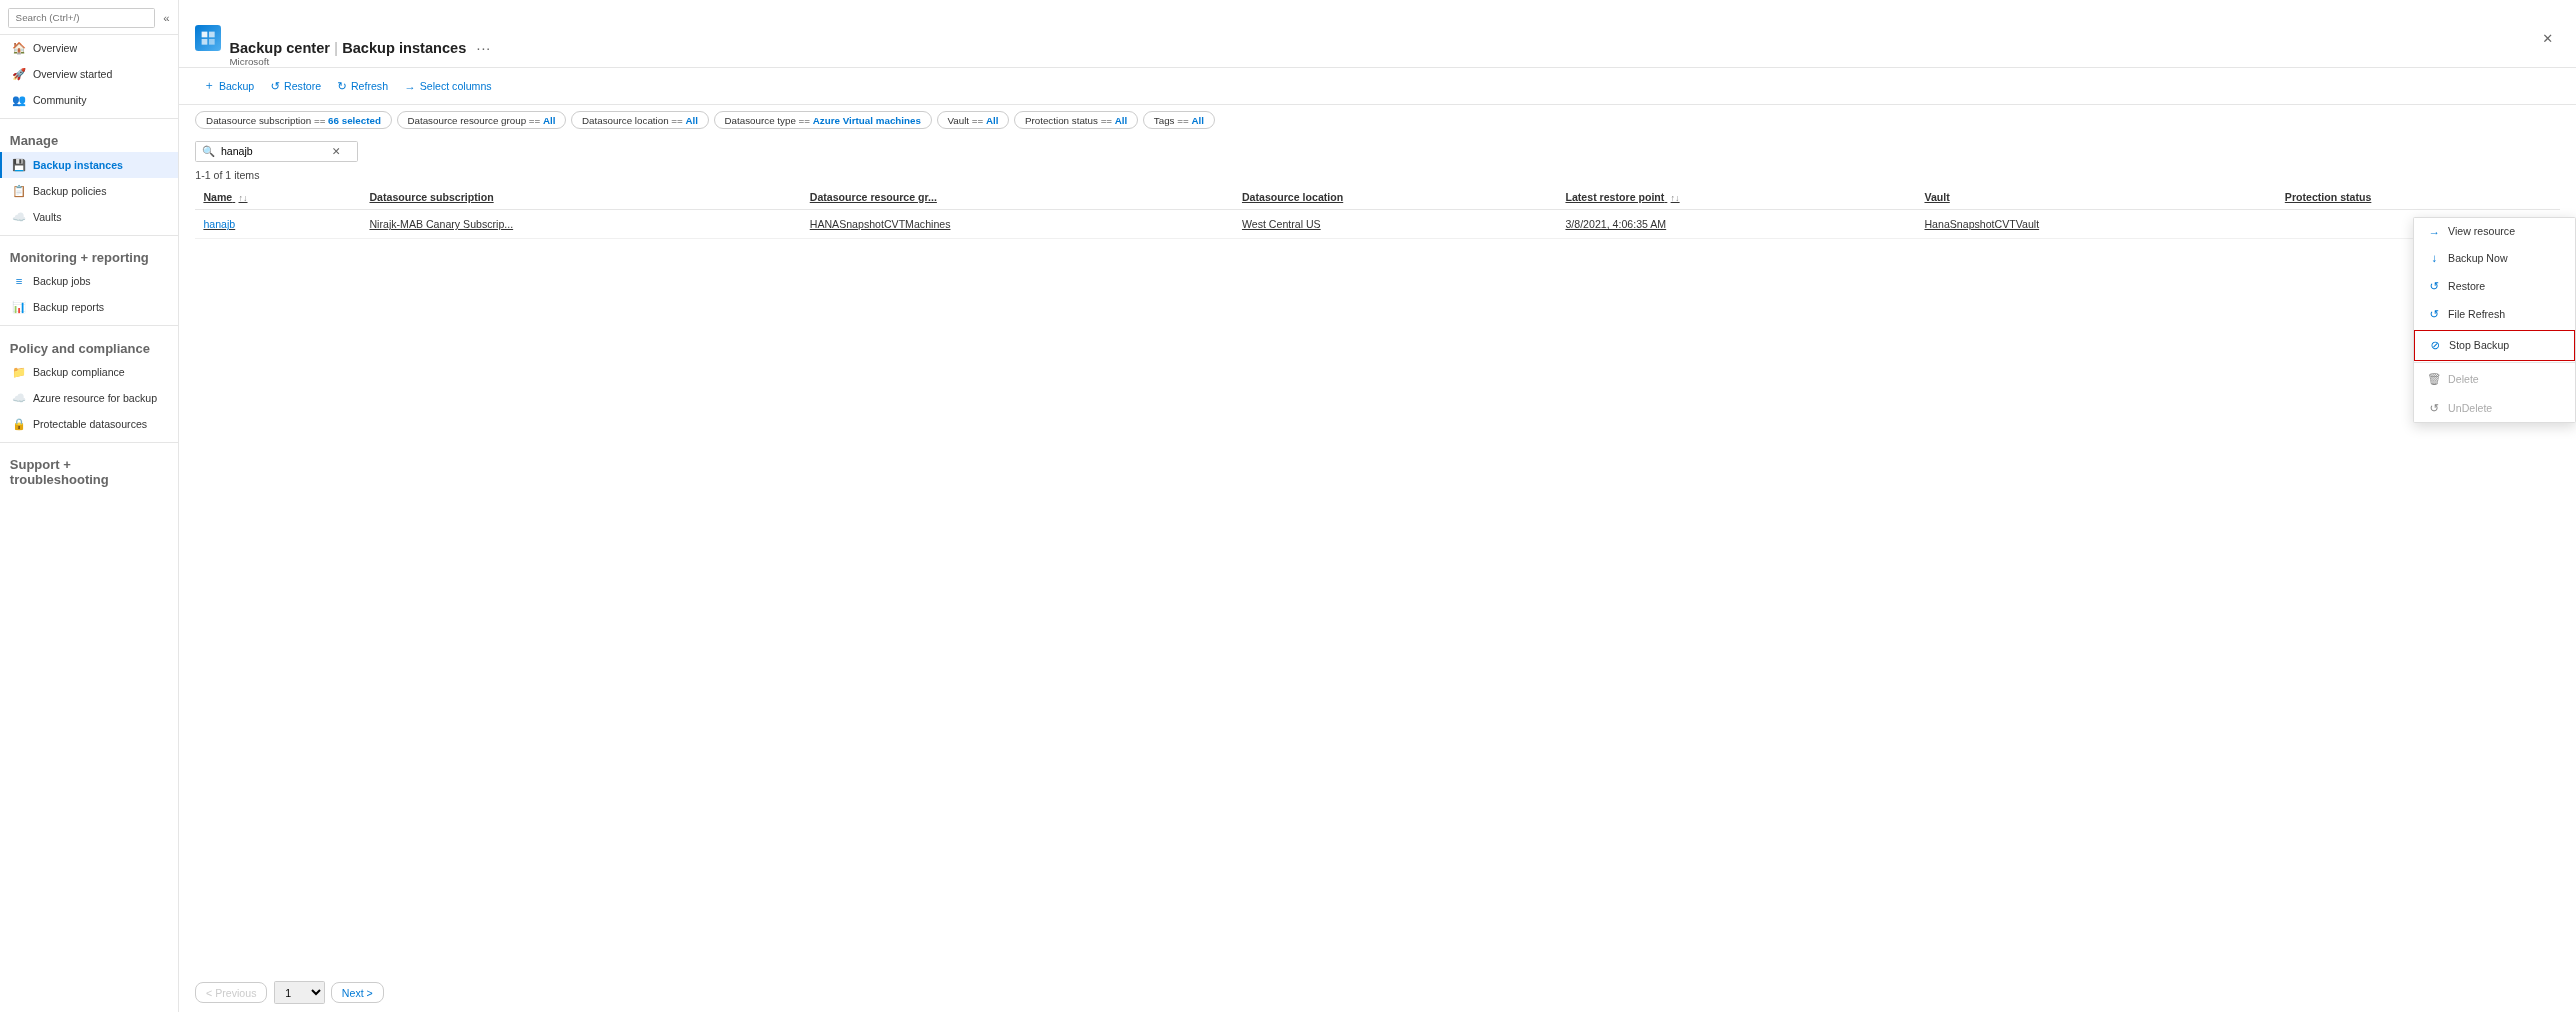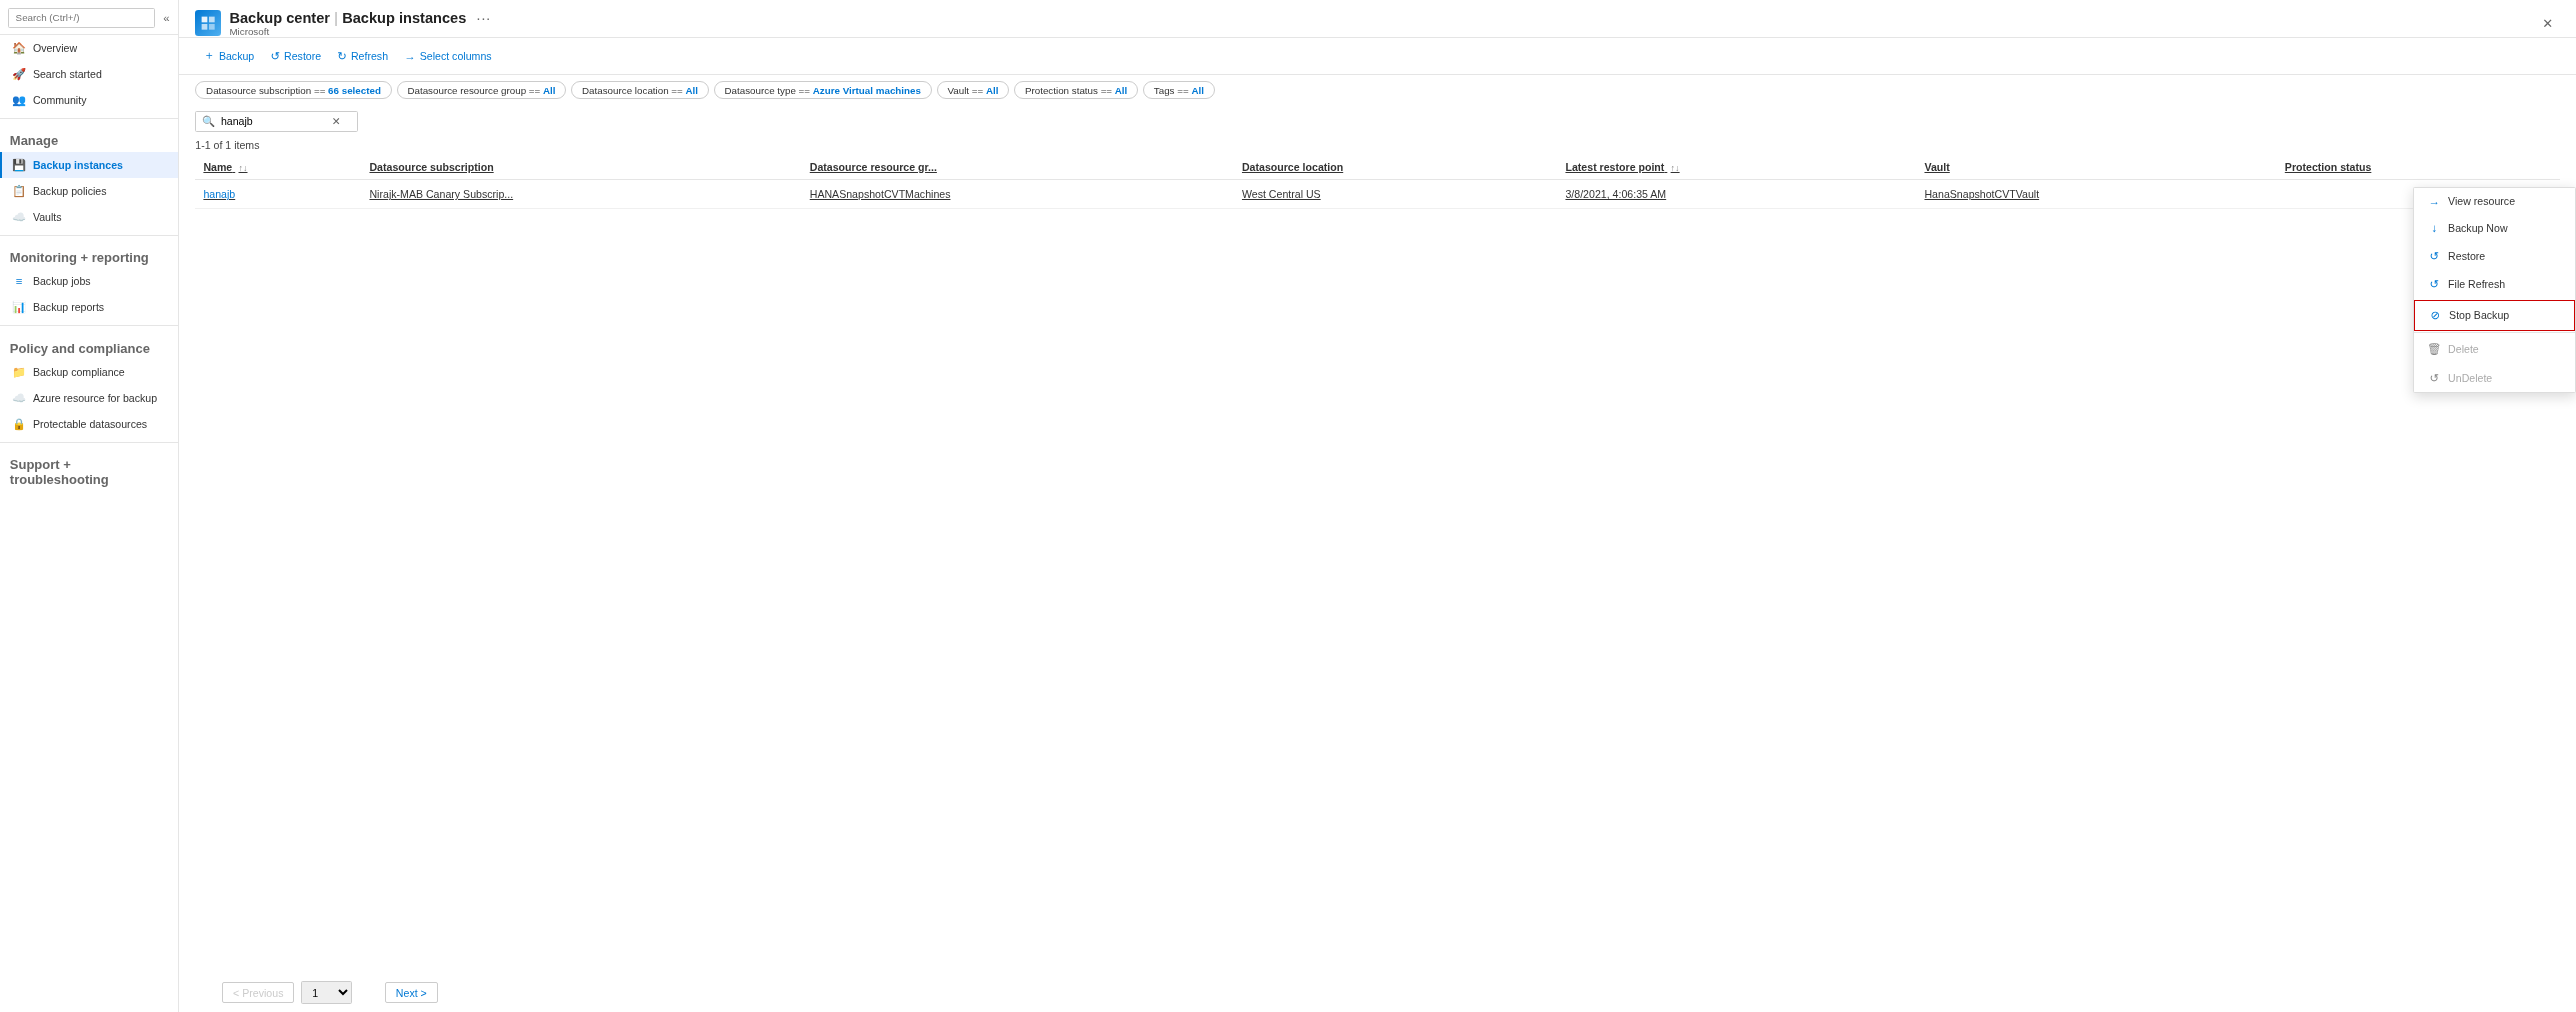--- a/index.html
+++ b/index.html
@@ -251,22 +251,21 @@
       gap: 6.5px;
       padding: 8.1px 16.3px;
     }
     .pagination-btn {
       border: 0.8px solid #ccc;
       background: #fff;
       padding: 3.3px 9.8px;
       cursor: pointer;
       font-size: 10.6px;
       color: #0078d4;
-      border-radius: 2px;
-      margin-left: 27px;
+      border-radius: 8px;
     }
     .pagination-btn:disabled { color: #ccc; cursor: default; }
     .pagination-select {
       border: 0.8px solid #ccc;
       border-radius: 1.6px;
       padding: 3.3px 16.3px 3.3px 6.5px;
       font-size: 10.6px;
       cursor: pointer;
     }
 
@@ -318,21 +317,21 @@
     <input type="text" placeholder="Search (Ctrl+/)" style="">
     <button class="sidebar-collapse-btn">«</button>
   </div>
 
   <div class="sidebar-nav-item">
     <span class="sidebar-nav-icon">🏠</span>
     <span>Overview</span>
   </div>
   <div class="sidebar-nav-item">
     <span class="sidebar-nav-icon">🚀</span>
-    <span>Search started</span>
+    <span>Overview started</span>
   </div>
   <div class="sidebar-nav-item">
     <span class="sidebar-nav-icon">👥</span>
     <span>Community</span>
   </div>
 
   <div class="sidebar-divider"></div>
   <div class="sidebar-section-label">Manage</div>
 
   <div class="sidebar-nav-item active">
@@ -385,21 +384,21 @@
   <div class="page-header">
     <div style="width:26px;height:26px;background:linear-gradient(135deg,#0078d4,#50b0f0);border-radius:3.3px;display:flex;align-items:center;justify-content:center;">
       <svg width="16.3" height="16.3" viewBox="0 0 20 20">
         <rect x="2" y="2" width="7" height="7" fill="#fff" opacity="0.9"></rect>
         <rect x="11" y="2" width="7" height="7" fill="#fff" opacity="0.7"></rect>
         <rect x="2" y="11" width="7" height="7" fill="#fff" opacity="0.7"></rect>
         <rect x="11" y="11" width="7" height="7" fill="#fff" opacity="0.5"></rect>
       </svg>
     </div>
     <div>
-      <div style="display:flex;align-items:center;gap:6.5px;">
+      <div style="display:flex;align-items:center;gap:6.5px;margin-top:30px;">
         <span class="page-header-title">
           <span>Backup center</span>
           <span style="color:#ccc;"> | </span>
           <span>Backup instances</span>
         </span>
         <span class="page-header-dots">···</span>
       </div>
       <div class="page-header-subtitle">Microsoft</div>
     </div>
     <button class="close-btn">✕</button>

